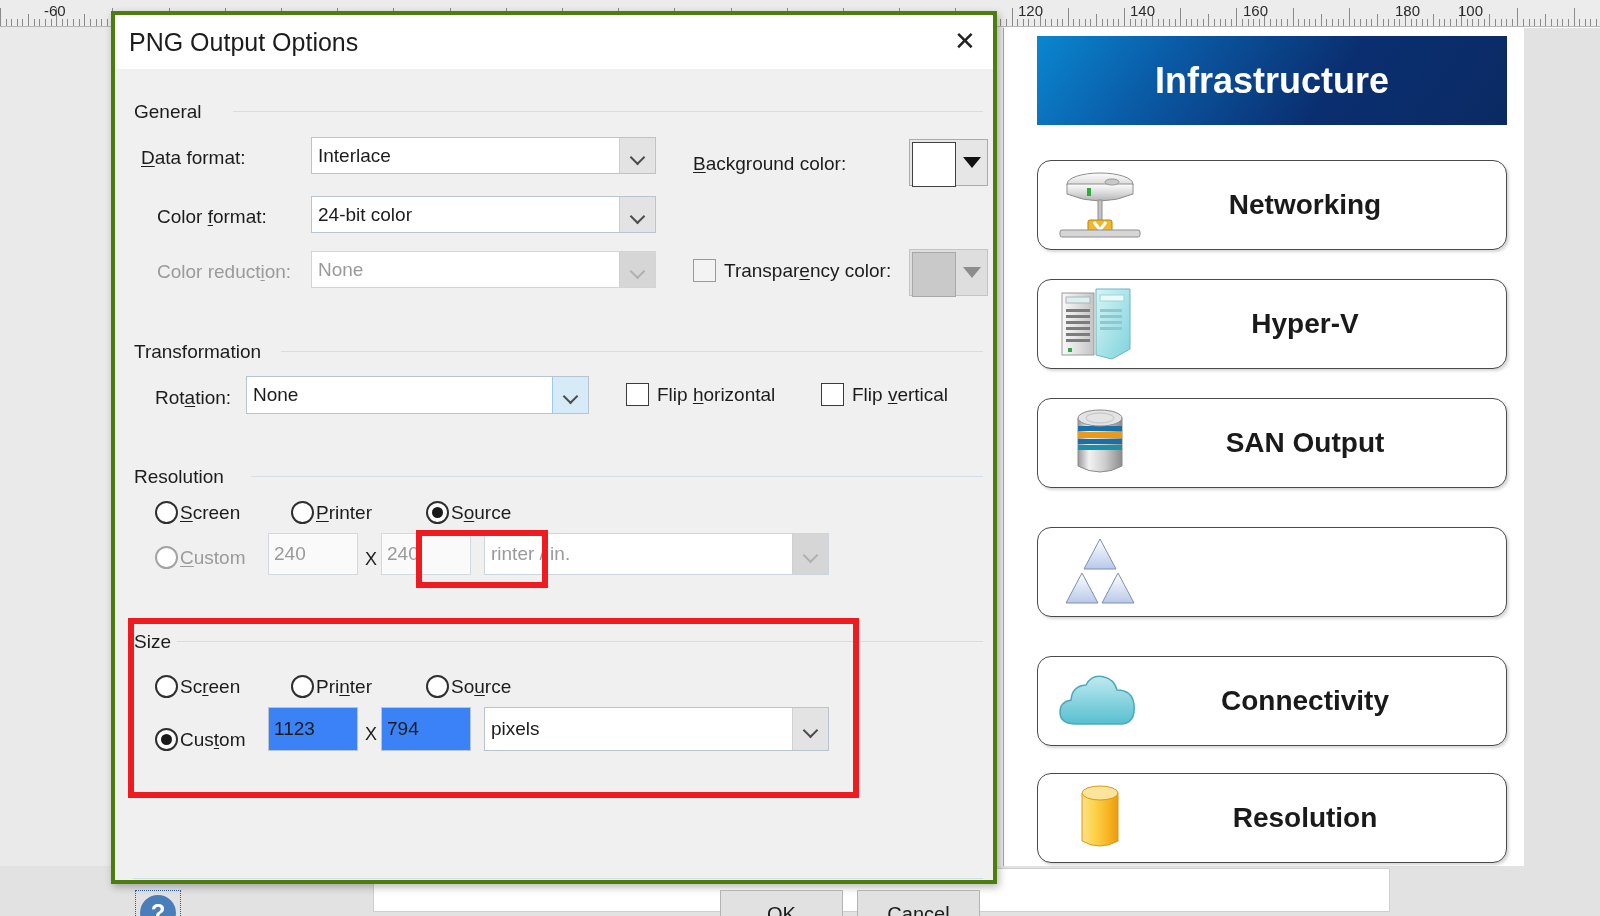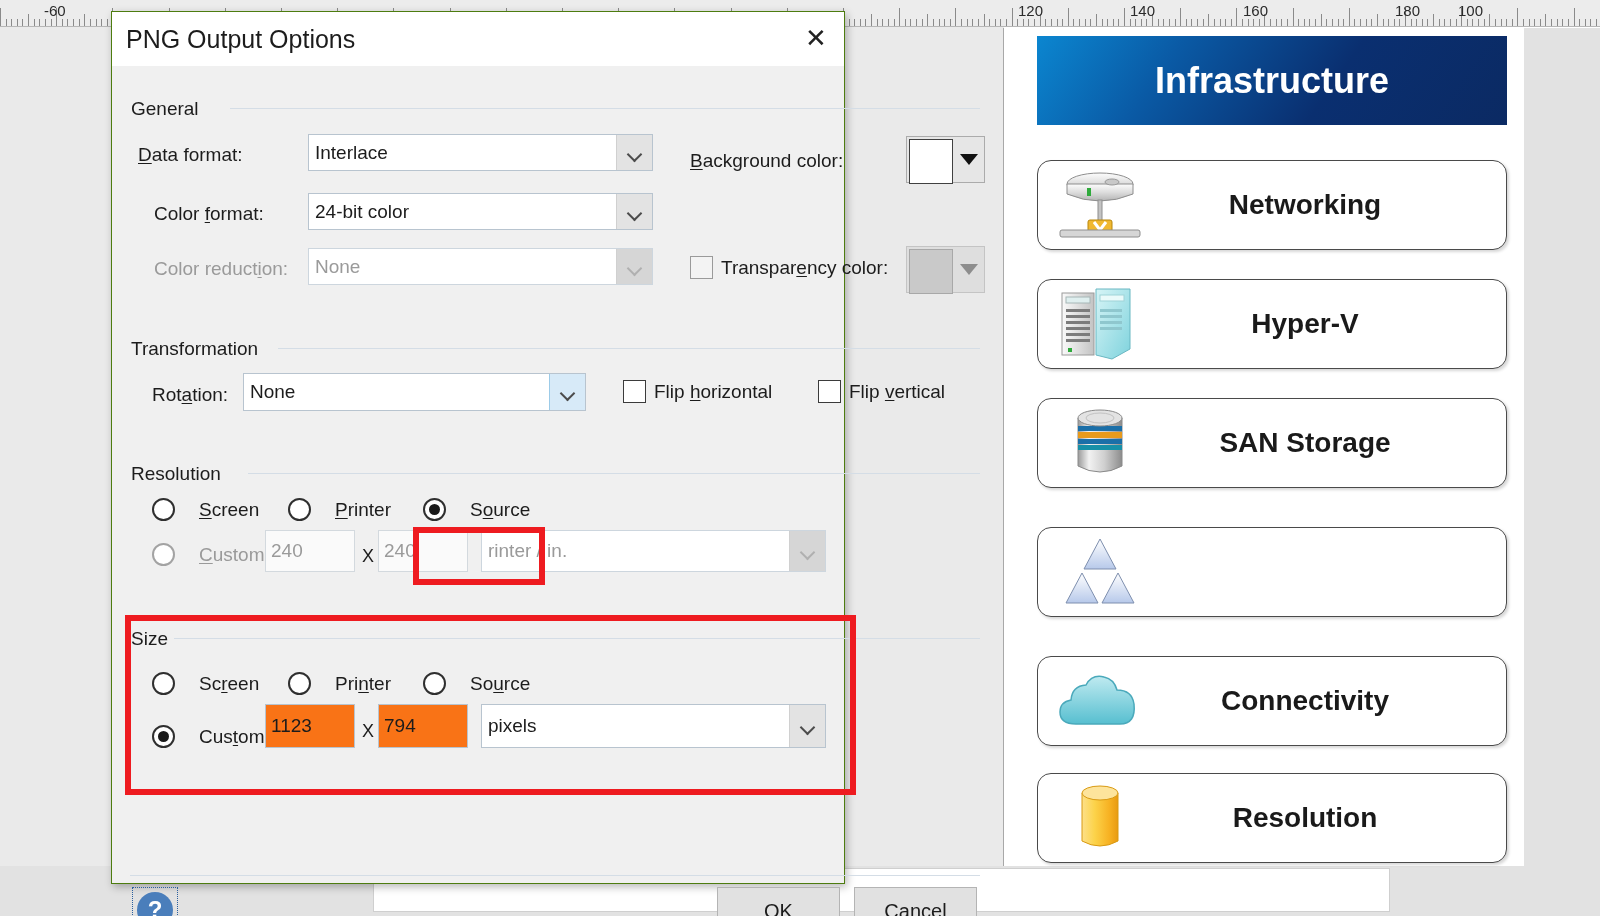--- a/index.html
+++ b/index.html
@@ -60,23 +60,23 @@
     position: absolute; top: 2px;
     font-size: 15px; color: #2b2b2b;
     font-family: "Liberation Sans", sans-serif;
     white-space: nowrap;
   }
 
   
   .dialog {
     position: absolute;
     left: 111px; top: 11px;
-    width: 734px; height: 873px;
+    width: 886px; height: 873px;
     background: #f0f0f0;
-    border: 1px solid #4d7c0f;
+    border: 4px solid #4d7c0f;
     box-shadow: 2px 3px 8px rgba(0,0,0,0.28);
   }
   .dlg-titlebar {
     position: relative;
     height: 54px;
     background: #ffffff;
     display: flex; align-items: center;
   }
   .dlg-title {
     margin-left: 14px;
@@ -152,21 +152,21 @@
     width: 9px; height: 9px;
     border-right: 2px solid #4c4c4c;
     border-bottom: 2px solid #4c4c4c;
     transform: rotate(45deg);
   }
   .combo.disabled .chev::before { border-color: #b0b0b0; }
 
   
   .tbox {
     position: absolute;
-    background: #f97316;
+    background: #3b82f6;
     border: 1px solid #b8c4cf;
     font-size: 19px; color: #1c1c1c;
     padding: 0 0 0 5px;
     display: flex; align-items: center;
   }
   .tbox.disabled { border-color: #d3d9de; color: #9a9a9a; background: #fafafa; }
 
   
   .swatch-wrap {
     position: absolute;
@@ -200,21 +200,21 @@
     width: 23px; height: 23px;
     border: 1px solid #3b3b3b;
     background: #fff;
     flex: none;
   }
   .cbx-row .lbl2 { font-size: 19px; color: #1c1c1c; white-space: nowrap; }
   .cbx-row.disabled .cbx { border-color: #9a9a9a; background: #f3f3f3; }
   .cbx-row.disabled .lbl2 { color: #1c1c1c; }
 
   
-  .rad-row { position: absolute; display: flex; align-items: center; gap: 24px; }
+  .rad-row { position: absolute; display: flex; align-items: center; gap: 2px; }
   .rad {
     width: 23px; height: 23px;
     border-radius: 50%;
     border: 2px solid #2f2f2f;
     background: #fff;
     flex: none;
     position: relative;
   }
   .rad.checked::after {
     content: ""; position: absolute;
@@ -696,21 +696,21 @@
         </defs>
         <path d="M28 14 L28 62 Q50 74 72 62 L72 14 Z" fill="url(#gCyl)" stroke="#8a8a8a"></path>
         <rect x="28" y="22" width="44" height="5" fill="#1b6fa8"></rect>
         <rect x="28" y="28" width="44" height="6" fill="#e79a1c"></rect>
         <rect x="28" y="35" width="44" height="5" fill="#1b6fa8"></rect>
         <rect x="28" y="41" width="44" height="5" fill="#1790a8"></rect>
         <ellipse cx="50" cy="14" rx="22" ry="8" fill="#e3e3e3" stroke="#8a8a8a"></ellipse>
         <ellipse cx="50" cy="14" rx="14" ry="5" fill="none" stroke="#c2c2c2"></ellipse>
       </svg>
     </div>
-    <span class="shape-label">SAN Storage</span>
+    <span class="shape-label">SAN Output</span>
   </div>
 
   <div class="shape" style="top:527px;">
     <div class="shape-icon">
       <svg width="100" height="78" viewBox="0 0 100 78">
         <defs>
           <linearGradient id="gTri" x1="0" y1="0" x2="0" y2="1">
             <stop offset="0" stop-color="#ffffff"></stop>
               <stop offset="1" stop-color="#b7c9ea"></stop>
           </linearGradient>

